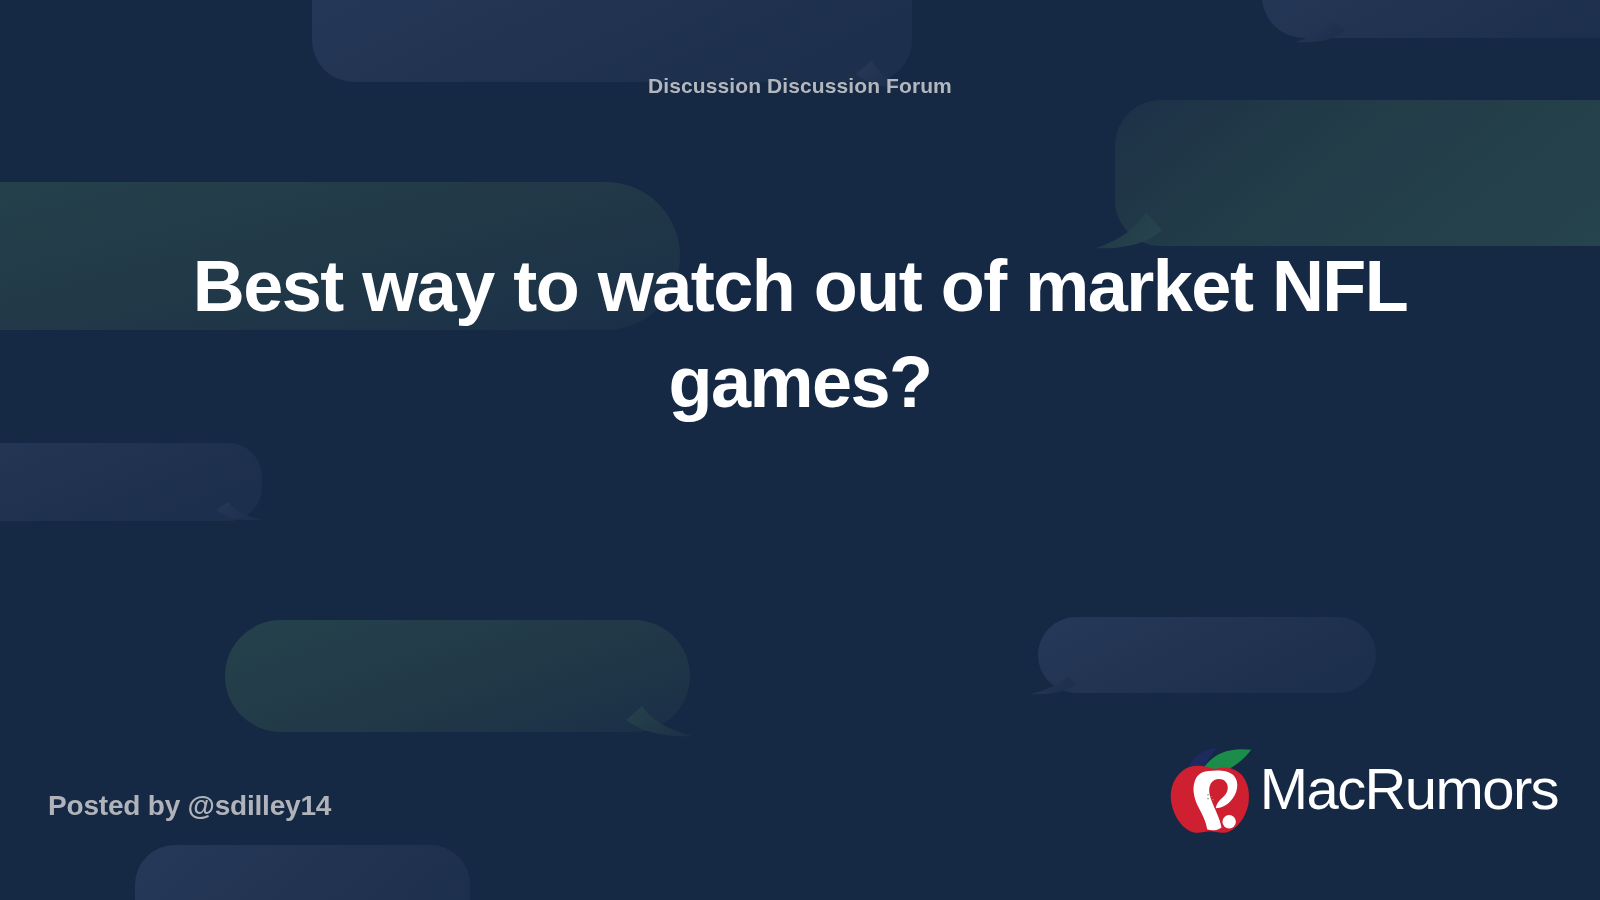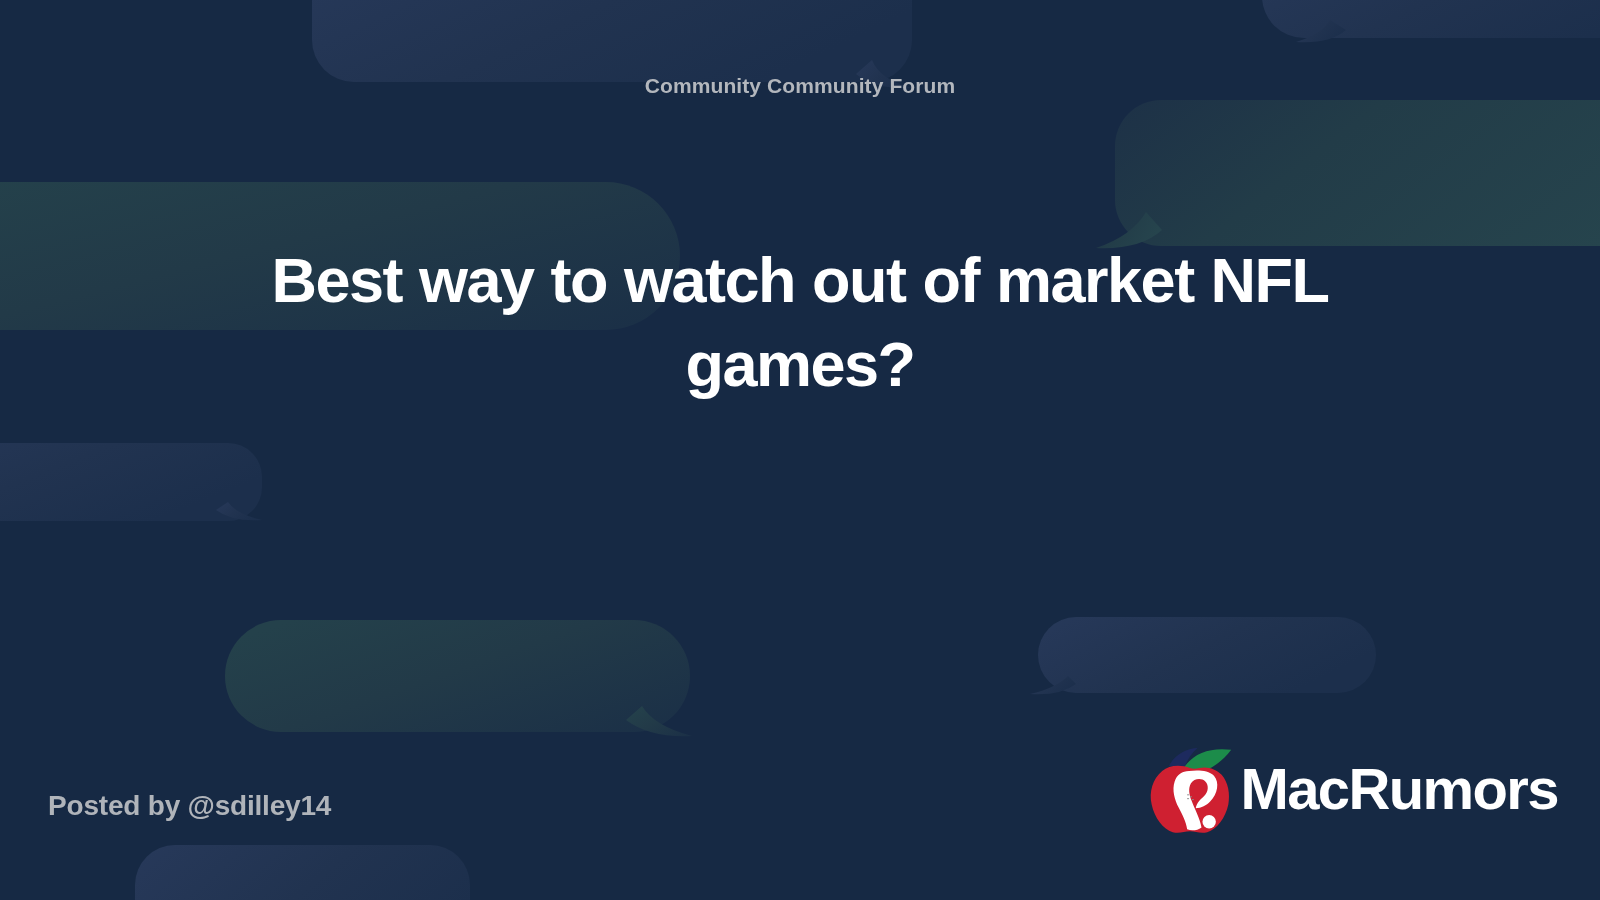--- a/index.html
+++ b/index.html
@@ -50,21 +50,21 @@
     color:#b3b7bd;
   }
 
   .headline {
     position:absolute;
     top:238px;
     left:180px;
     width:1240px;
     text-align:center;
     color:#ffffff;
-    font-size:63px;
+    font-size:72px;
     font-weight:bold;
     line-height:1.34;
     letter-spacing:-1.5px;
     word-spacing:1px;
   }
 
   .byline {
     position:absolute;
     left:48px;
     bottom:78px;
@@ -82,21 +82,21 @@
     align-items:center;
     gap:2px;
   }
 
   .brand-mark { display:block; width:96px; height:92px; }
 
   .brand-word {
     display:block;
     color:#ffffff;
     font-size:58px;
-    font-weight:bold;
+    font-weight:normal;
     letter-spacing:-1.6px;
     line-height:1;
     margin-bottom:4px;
   }
 </style>
 </head>
 <body>
 
 <div id="card">
 
@@ -153,21 +153,21 @@
       <path d="M 1068 676 Q 1056 688 1030 694 Q 1060 696 1076 684 Z" fill="url(#gNavy)"></path>
     </g>
 
     <g>
       <rect x="135" y="845" width="335" height="130" rx="40" fill="url(#gNavy)"></rect>
     </g>
   </svg>
 
   <div id="content">
 
-    <div class="eyebrow">Community Community Forum</div>
+    <div class="eyebrow">Discussion Discussion Forum</div>
 
     <h1 class="headline">Best way to watch out of market NFL games?</h1>
 
     <div class="byline">Posted by @sdilley14</div>
 
     <div class="brand">
 
       <svg class="brand-mark" viewBox="0 0 100 96">
 
         <path d="M28 22 C34 9 48 3 58 3 C50 10 46 17 44 26 C38 24 33 23 28 22 Z" fill="#1d2a5e"></path>

